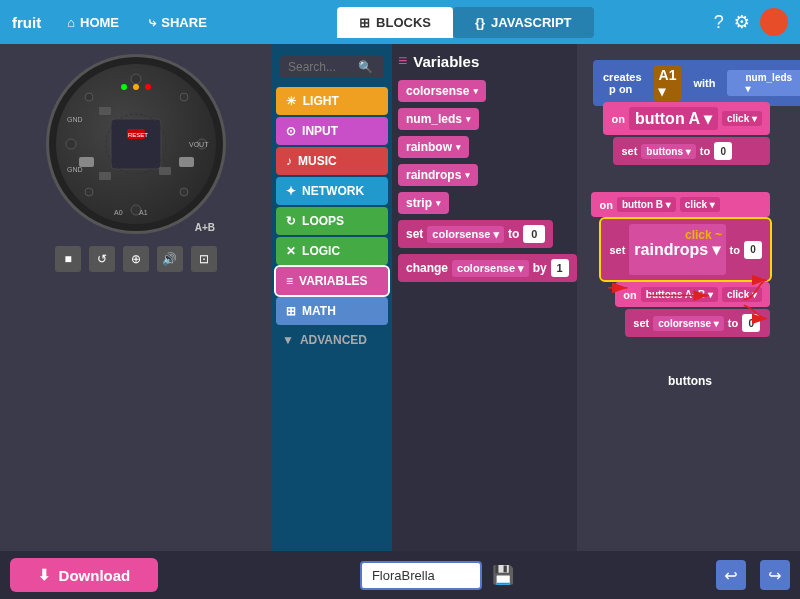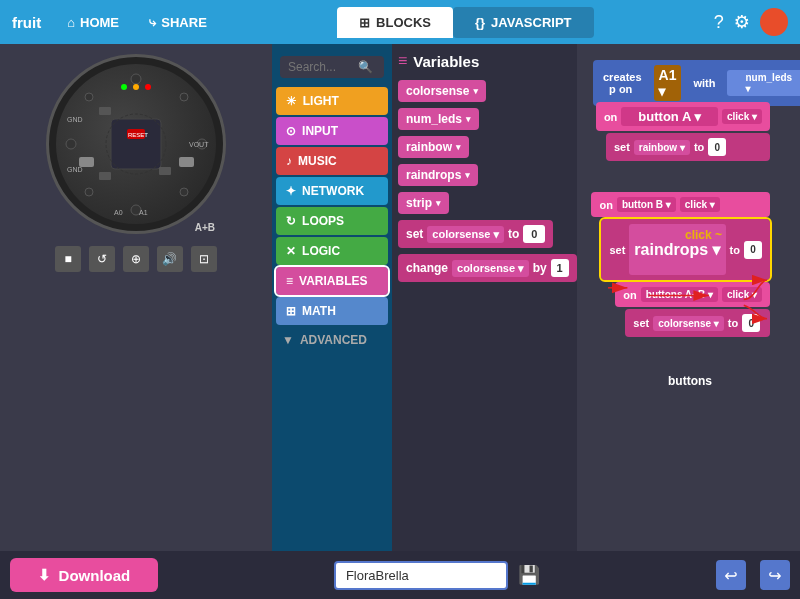--- a/index.html
+++ b/index.html
@@ -159,21 +159,21 @@
       display: flex; align-items: center; padding: 0 10px; gap: 10px;
     }
     .download-btn {
       background: #e84d9e; color: #fff; border: none; border-radius: 6px;
       padding: 8px 28px; font-size: 15px; font-weight: 700; cursor: pointer;
       display: flex; align-items: center; gap: 8px;
     }
     .project-name-input {
       background: #fff; border: 2px solid #5577cc; border-radius: 4px;
       padding: 5px 10px; font-size: 13px; color: #333; outline: none;
-      width: 174px; margin-left: auto;
+      width: 122px; margin-left: auto;
     }
     .save-icon-btn {
       background: none; border: none; color: #ccc; font-size: 18px; cursor: pointer;
     }
     .undo-btn, .redo-btn {
       background: #5577cc; color: #fff; border: none; border-radius: 4px;
       width: 30px; height: 30px; font-size: 16px; cursor: pointer;
       display: flex; align-items: center; justify-content: center; margin-left: auto;
     }
     .redo-btn { margin-left: 4px; }
@@ -355,26 +355,26 @@
       <span>creates &nbsp; p on</span>
       <span style="background:#a16207;border-radius:3px;padding:2px 5px;font-size:14px;">A1 ▾</span>
       <span>with</span>
       <span style="background:#6688dd;border-radius:3px;padding:2px 18px;font-size:10px;">num_leds ▾</span>
       <span>pixels</span>
     </div>
 
     <div style="position:absolute;top:58px;right:30px;display:flex;flex-direction:column;gap:2px;">
       <div style="background:#e84d9e;color:#fff;border-radius:4px;padding:5px 8px;font-size:11px;font-weight:700;display:flex;align-items:center;gap:4px;">
         <span>on</span>
-        <span style="background:#d03888;border-radius:3px;padding:2px 17px;font-size:13px;">button A ▾</span>
+        <span style="background:#d03888;border-radius:3px;padding:2px 6px;font-size:16px;">button A ▾</span>
         <span style="background:#d03888;border-radius:3px;padding:2px 5px;font-size:10px;">click ▾</span>
       </div>
       <div style="background:#c03880;color:#fff;border-radius:4px;padding:5px 8px;font-size:11px;font-weight:700;display:flex;align-items:center;gap:4px;margin-left:10px;">
         <span>set</span>
-        <span style="background:#d44d9e;border-radius:3px;padding:2px 5px;font-size:10px;">rainbow ▾</span>
+        <span style="background:#d44d9e;border-radius:3px;padding:2px 5px;font-size:10px;">buttons ▾</span>
         <span>to</span>
         <span style="background:#fff;color:#333;border-radius:3px;width:18px;height:18px;display:flex;align-items:center;justify-content:center;font-size:10px;font-weight:700;">0</span>
       </div>
     </div>
 
     <div style="position:absolute;top:148px;right:30px;display:flex;flex-direction:column;gap:2px;">
       <div style="background:#e84d9e;color:#fff;border-radius:4px;padding:5px 8px;font-size:11px;font-weight:700;display:flex;align-items:center;gap:4px;">
         <span>on</span>
         <span style="background:#d03888;border-radius:3px;padding:2px 5px;font-size:10px;">button B ▾</span>
         <span style="background:#d03888;border-radius:3px;padding:2px 5px;font-size:10px;">click ▾</span>

